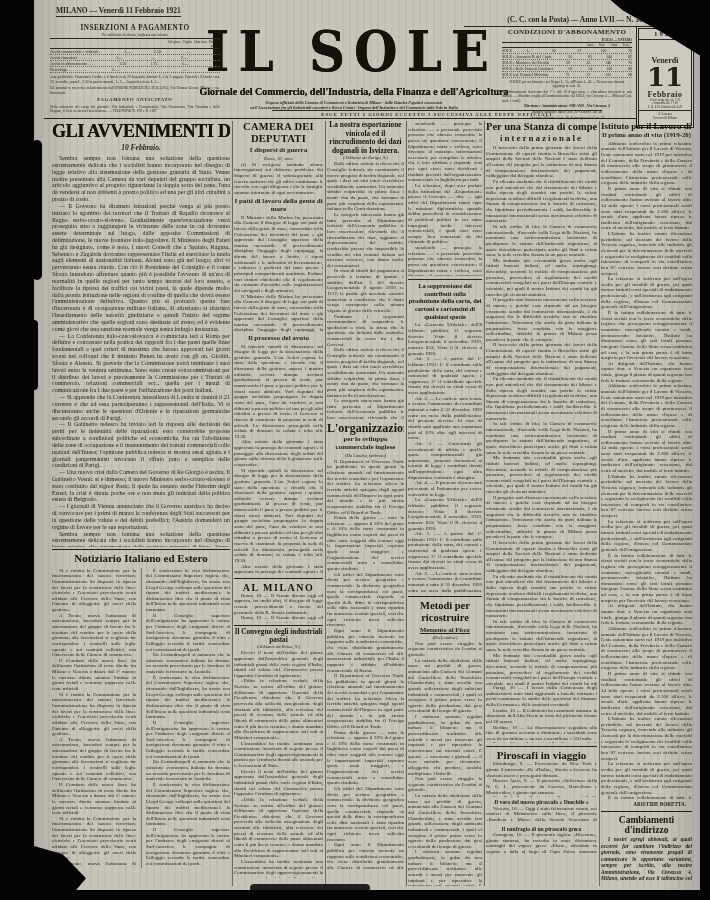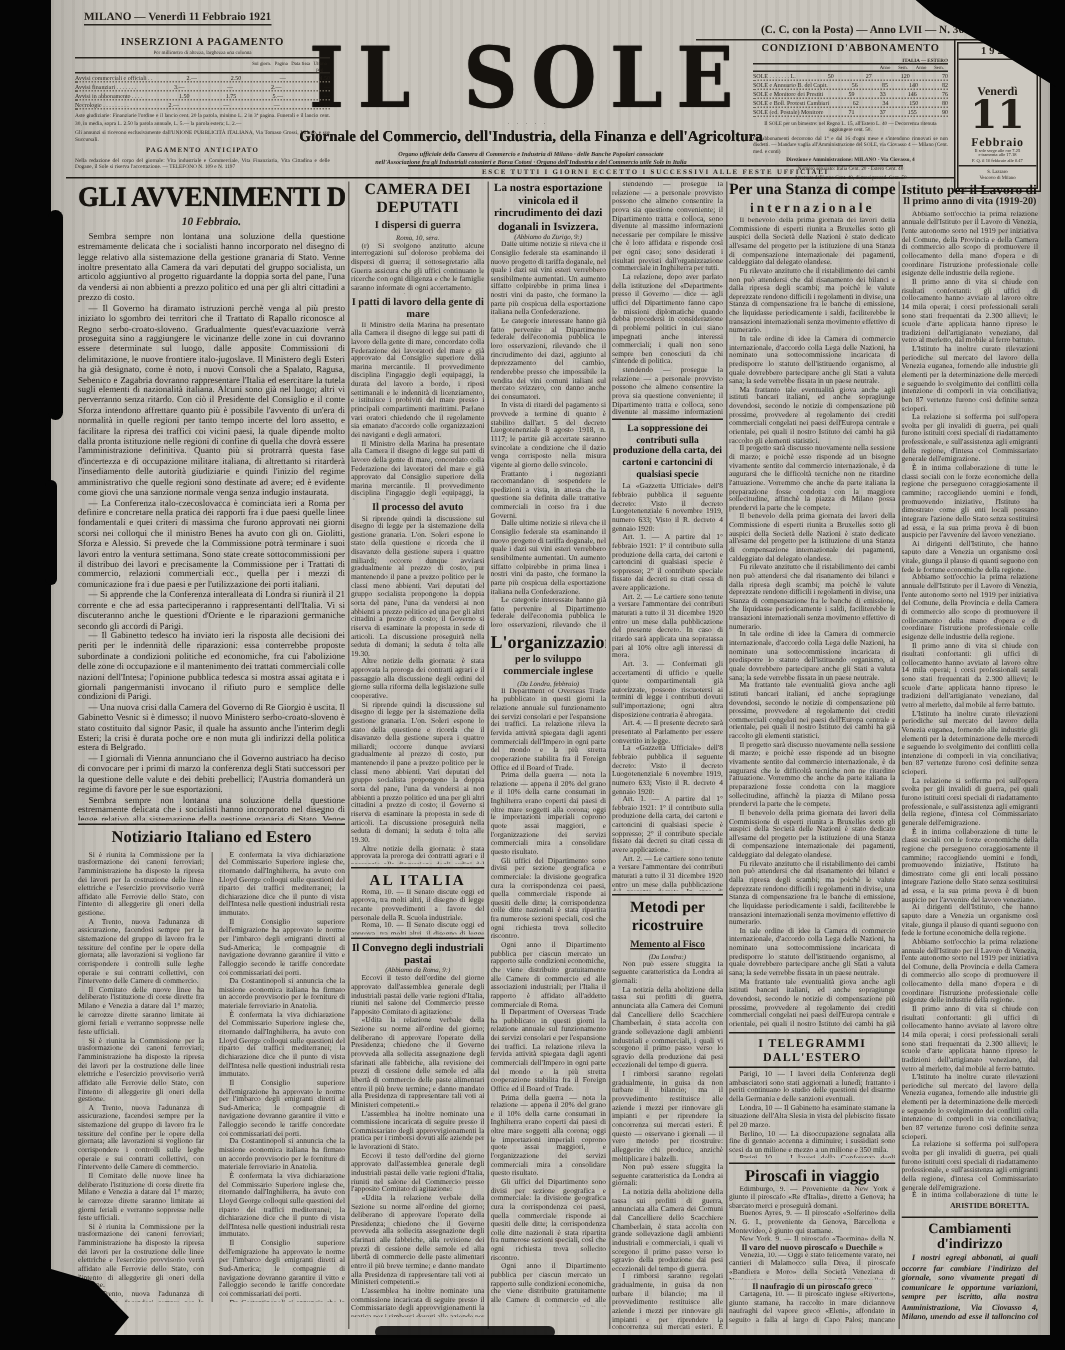--- a/index.html
+++ b/index.html
@@ -277,21 +277,21 @@
         <p>Il Ministro della Marina ha presentato alla Camera il disegno di legge sui patti di lavoro della gente di mare, concordato colla Federazione dei lavoratori del mare e già approvato dal Consiglio superiore della marina mercantile. Il provvedimento disciplina l'ingaggio degli equipaggi, la durata del lavoro a bordo, i riposi settimanali e le indennità di licenziamento, e istituisce i probiviri del mare presso i principali compartimenti marittimi. Parlano vari oratori chiedendo che il regolamento sia emanato d'accordo colle organizzazioni dei naviganti e degli armatori.</p>
         <p>Il Ministro della Marina ha presentato alla Camera il disegno di legge sui patti di lavoro della gente di mare, concordato colla Federazione dei lavoratori del mare e già approvato dal Consiglio superiore della marina mercantile. Il provvedimento disciplina l'ingaggio degli equipaggi, la durata del lavoro a bordo, i riposi settimanali e le indennità di licenziamento, e istituisce i probiviri del mare presso i principali compartimenti marittimi. Parlano vari oratori chiedendo che il regolamento sia emanato d'accordo colle organizzazioni dei naviganti e degli armatori.</p>
       </div>
     <div class="hl-sub">Il processo del avuto</div>
     <div class="fill" style="height:232px;">
         <p>Si riprende quindi la discussione sul disegno di legge per la sistemazione della gestione granaria. L'on. Soleri espone lo stato della questione e ricorda che il disavanzo della gestione supera i quattro miliardi; occorre dunque avviarsi gradualmente al prezzo di costo, pur mantenendo il pane a prezzo politico per le classi meno abbienti. Vari deputati del gruppo socialista propongono la doppia sorta del pane, l'una da vendersi ai non abbienti a prezzo politico ed una per gli altri cittadini a prezzo di costo; il Governo si riserva di esaminare la proposta in sede di articoli. La discussione proseguirà nella seduta di domani; la seduta è tolta alle 19.30.</p>
         <p>Altre notizie della giornata: è stata approvata la proroga dei contratti agrari e il passaggio alla discussione degli ordini del giorno sulla riforma della legislazione sulle cooperative.</p>
         <p>Si riprende quindi la discussione sul disegno di legge per la sistemazione della gestione granaria. L'on. Soleri espone lo stato della questione e ricorda che il disavanzo della gestione supera i quattro miliardi; occorre dunque avviarsi gradualmente al prezzo di costo, pur mantenendo il pane a prezzo politico per le classi meno abbienti. Vari deputati del gruppo socialista propongono la doppia sorta del pane, l'una da vendersi ai non abbienti a prezzo politico ed una per gli altri cittadini a prezzo di costo; il Governo si riserva di esaminare la proposta in sede di articoli. La discussione proseguirà nella seduta di domani; la seduta è tolta alle 19.30.</p>
         <p>Altre notizie della giornata: è stata approvata la proroga dei contratti agrari e il passaggio alla discussione degli ordini del giorno sulla riforma della legislazione sulle cooperative.</p>
       </div>
-    <div class="hl-senato">AL ITALIA</div>
+    <div class="hl-senato">AL MILANO</div>
     <div class="fill" style="height:30px;">
         <p>Roma, 10. — Il Senato discute oggi ed approva, tra molti altri, il disegno di legge recante provvedimenti a favore del personale della R. Scuola industriale.</p>
         <p>Roma, 10. — Il Senato discute oggi ed approva, tra molti altri, il disegno di legge recante provvedimenti a favore del personale della R. Scuola industriale.</p>
       </div>
     <div class="hl-convegno">Il Convegno degli industriali pastai</div>
     <div class="dateline">(Abbiamo da Roma, 9:)</div>
     <div class="fill" style="height:228px;">
         <p>Eccovi il testo dell'ordine del giorno approvato dall'assemblea generale degli industriali pastai delle varie regioni d'Italia, riuniti nel salone del Commercio presso l'apposito Comitato di agitazione:</p>
         <p>«Udita la relazione verbale della Sezione su norme all'ordine del giorno; deliberano di approvare l'operato della Presidenza; chiedono che il Governo provveda alla sollecita assegnazione degli sfarinati alle fabbriche, alla revisione dei prezzi di cessione delle semole ed alla libertà di commercio delle paste alimentari entro il più breve termine; e danno mandato alla Presidenza di rappresentare tali voti ai Ministeri competenti.»</p>
         <p>L'assemblea ha inoltre nominato una commissione incaricata di seguire presso il Commissariato degli approvvigionamenti la pratica per i rimborsi dovuti alle aziende per le lavorazioni di Stato.</p>
@@ -369,21 +369,20 @@
         <p>Il benevolo della prima giornata dei lavori della Commissione di esperti riunita a Bruxelles sotto gli auspici della Società delle Nazioni è stato dedicato all'esame del progetto per la istituzione di una Stanza di compensazione internazionale dei pagamenti, caldeggiato dal delegato olandese.</p>
         <p>Fu rilevato anzitutto che il ristabilimento dei cambi non può attendersi che dal risanamento dei bilanci e dalla ripresa degli scambi; ma poichè le valute deprezzate rendono difficili i regolamenti in divise, una Stanza di compensazione fra le banche di emissione, che liquidasse periodicamente i saldi, faciliterebbe le transazioni internazionali senza movimento effettivo di numerario.</p>
         <p>In tale ordine di idee la Camera di commercio internazionale, d'accordo colla Lega delle Nazioni, ha nominato una sottocommissione incaricata di predisporre lo statuto dell'istituendo organismo, al quale dovrebbero partecipare anche gli Stati a valuta sana; la sede verrebbe fissata in un paese neutrale.</p>
         <p>Ma frattanto tale eventualità giova anche agli istituti bancari italiani, ed anche sopragiunge dovendosi, secondo le notizie di compensazione più prossime, provvedere al regolamento dei crediti commerciali congelati nei paesi dell'Europa centrale e orientale, pei quali il nostro Istituto dei cambi ha già raccolto gli elementi statistici.</p>
         <p>Il progetto sarà discusso nuovamente nella sessione di marzo; e poichè esso risponde ad un bisogno vivamente sentito dal commercio internazionale, è da augurarsi che le difficoltà tecniche non ne ritardino l'attuazione. Vorremmo che anche da parte italiana la preparazione fosse condotta con la maggiore sollecitudine, affinchè la piazza di Milano possa prendervi la parte che le compete.</p>
         <p>Il benevolo della prima giornata dei lavori della Commissione di esperti riunita a Bruxelles sotto gli auspici della Società delle Nazioni è stato dedicato all'esame del progetto per la istituzione di una Stanza di compensazione internazionale dei pagamenti, caldeggiato dal delegato olandese.</p>
         <p>Fu rilevato anzitutto che il ristabilimento dei cambi non può attendersi che dal risanamento dei bilanci e dalla ripresa degli scambi; ma poichè le valute deprezzate rendono difficili i regolamenti in divise, una Stanza di compensazione fra le banche di emissione, che liquidasse periodicamente i saldi, faciliterebbe le transazioni internazionali senza movimento effettivo di numerario.</p>
         <p>In tale ordine di idee la Camera di commercio internazionale, d'accordo colla Lega delle Nazioni, ha nominato una sottocommissione incaricata di predisporre lo statuto dell'istituendo organismo, al quale dovrebbero partecipare anche gli Stati a valuta sana; la sede verrebbe fissata in un paese neutrale.</p>
         <p>Ma frattanto tale eventualità giova anche agli istituti bancari italiani, ed anche sopragiunge dovendosi, secondo le notizie di compensazione più prossime, provvedere al regolamento dei crediti commerciali congelati nei paesi dell'Europa centrale e orientale, pei quali il nostro Istituto dei cambi ha già raccolto gli elementi statistici.</p>
       </div>
-    <div class="hl-telegrammi">I TELEGRAMMI DALL'ESTERO</div>
     <div class="fill" style="height:58px;">
         <p>Parigi, 10 — I lavori della Conferenza degli ambasciatori sono stati aggiornati a lunedì; frattanto i periti continuano lo studio delle questioni del disarmo della Germania e delle sanzioni eventuali.</p>
         <p>Londra, 10 — Il Gabinetto ha esaminato stamane la situazione dell'Alta Slesia in vista del plebiscito fissato pel 20 marzo.</p>
         <p>Berlino, 10 — La disoccupazione segnalata alla fine di gennaio accenna a diminuire; i sussidiati sono scesi da un milione e mezzo a un milione e 350 mila.</p>
         <p>Parigi, 10 — I lavori della Conferenza degli ambasciatori sono stati aggiornati a lunedì; frattanto i periti continuano lo studio delle questioni del disarmo della Germania e delle sanzioni eventuali.</p>
       </div>
     <div class="hl-piroscafi">Piroscafi in viaggio</div>
     <div class="fill" style="height:36px;">
         <p>Edimburgo, 9. — Proveniente da New York è giunto il piroscafo «Re d'Italia», diretto a Genova; ha sbarcato merci e proseguirà domani.</p>
         <p>Buenos Ayres, 9. — Il piroscafo «Solferino» della N. G. I., proveniente da Genova, Barcellona e Montevideo, è giunto qui stamane.</p>

